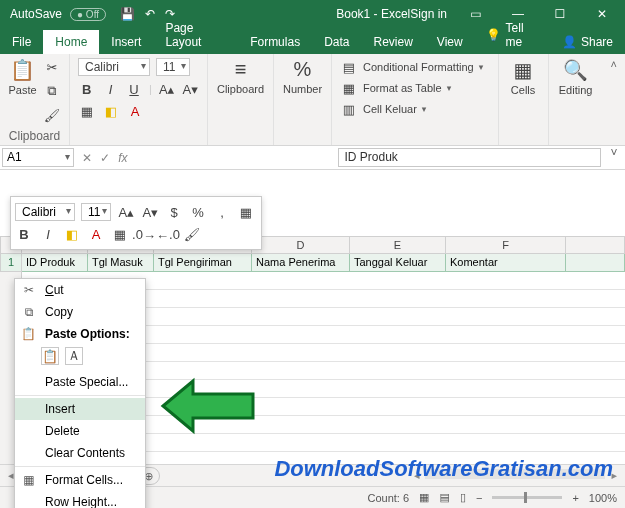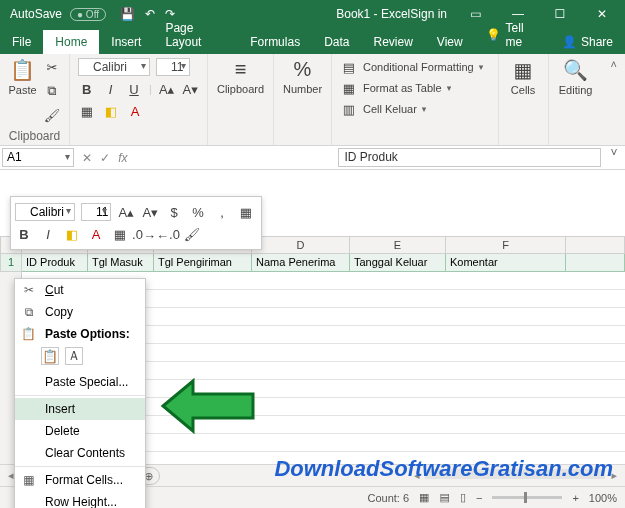--- a/index.html
+++ b/index.html
@@ -23,21 +23,21 @@
   .tab.share { display:flex; align-items:center; gap:4px; padding-right:12px; }
 
   
   .ribbon { height: 92px; background: #f3f2f1; border-bottom: 1px solid #d6d6d6; display: flex; font-size: 11px; color: #444; }
   .ribbon .group { border-right: 1px solid #e1e1e1; padding: 4px 8px 2px; display: flex; flex-direction: column; }
   .ribbon .group .body { flex: 1; display: flex; align-items: flex-start; gap: 6px; }
   .ribbon .group .label { text-align: center; font-size: 12px; color: #666; padding-top: 2px; border-top: 1px solid transparent; }
   .btncol { display:flex; flex-direction:column; align-items:center; gap:2px; width:52px; }
   .btncol .big { font-size: 20px; }
   .smallrow { display:flex; gap:6px; align-items:center; }
-  .fontcombo { border:1px solid #c8c8c8; background:#fff; padding:1px 14px 1px 14px; font-size:12px; position:relative; }
+  .fontcombo { border:1px solid #c8c8c8; background:#fff; padding:1px 14px 1px 6px; font-size:12px; position:relative; }
   .fontcombo:after { content:"▾"; position:absolute; right:3px; top:1px; font-size:10px; color:#666; }
   .ribico { width:18px; height:18px; display:inline-flex; align-items:center; justify-content:center; font-size:13px; color:#444; }
   .ribbon .styles-list { display:flex; flex-direction:column; gap:3px; font-size:11px; }
   .styles-list .row { display:flex; align-items:center; gap:5px; }
   .ribbon .collapse { align-self:flex-start; margin-left:auto; padding:4px 8px; color:#666; }
 
   
   .formularow { height: 24px; display:flex; border-bottom:1px solid #d6d6d6; font-size:12px; }
   .namebox { width:72px; border:1px solid #c8c8c8; margin:2px; padding:1px 4px; background:#fff; position:relative; }
   .namebox:after { content:"▾"; position:absolute; right:3px; top:2px; font-size:10px; color:#666; }

